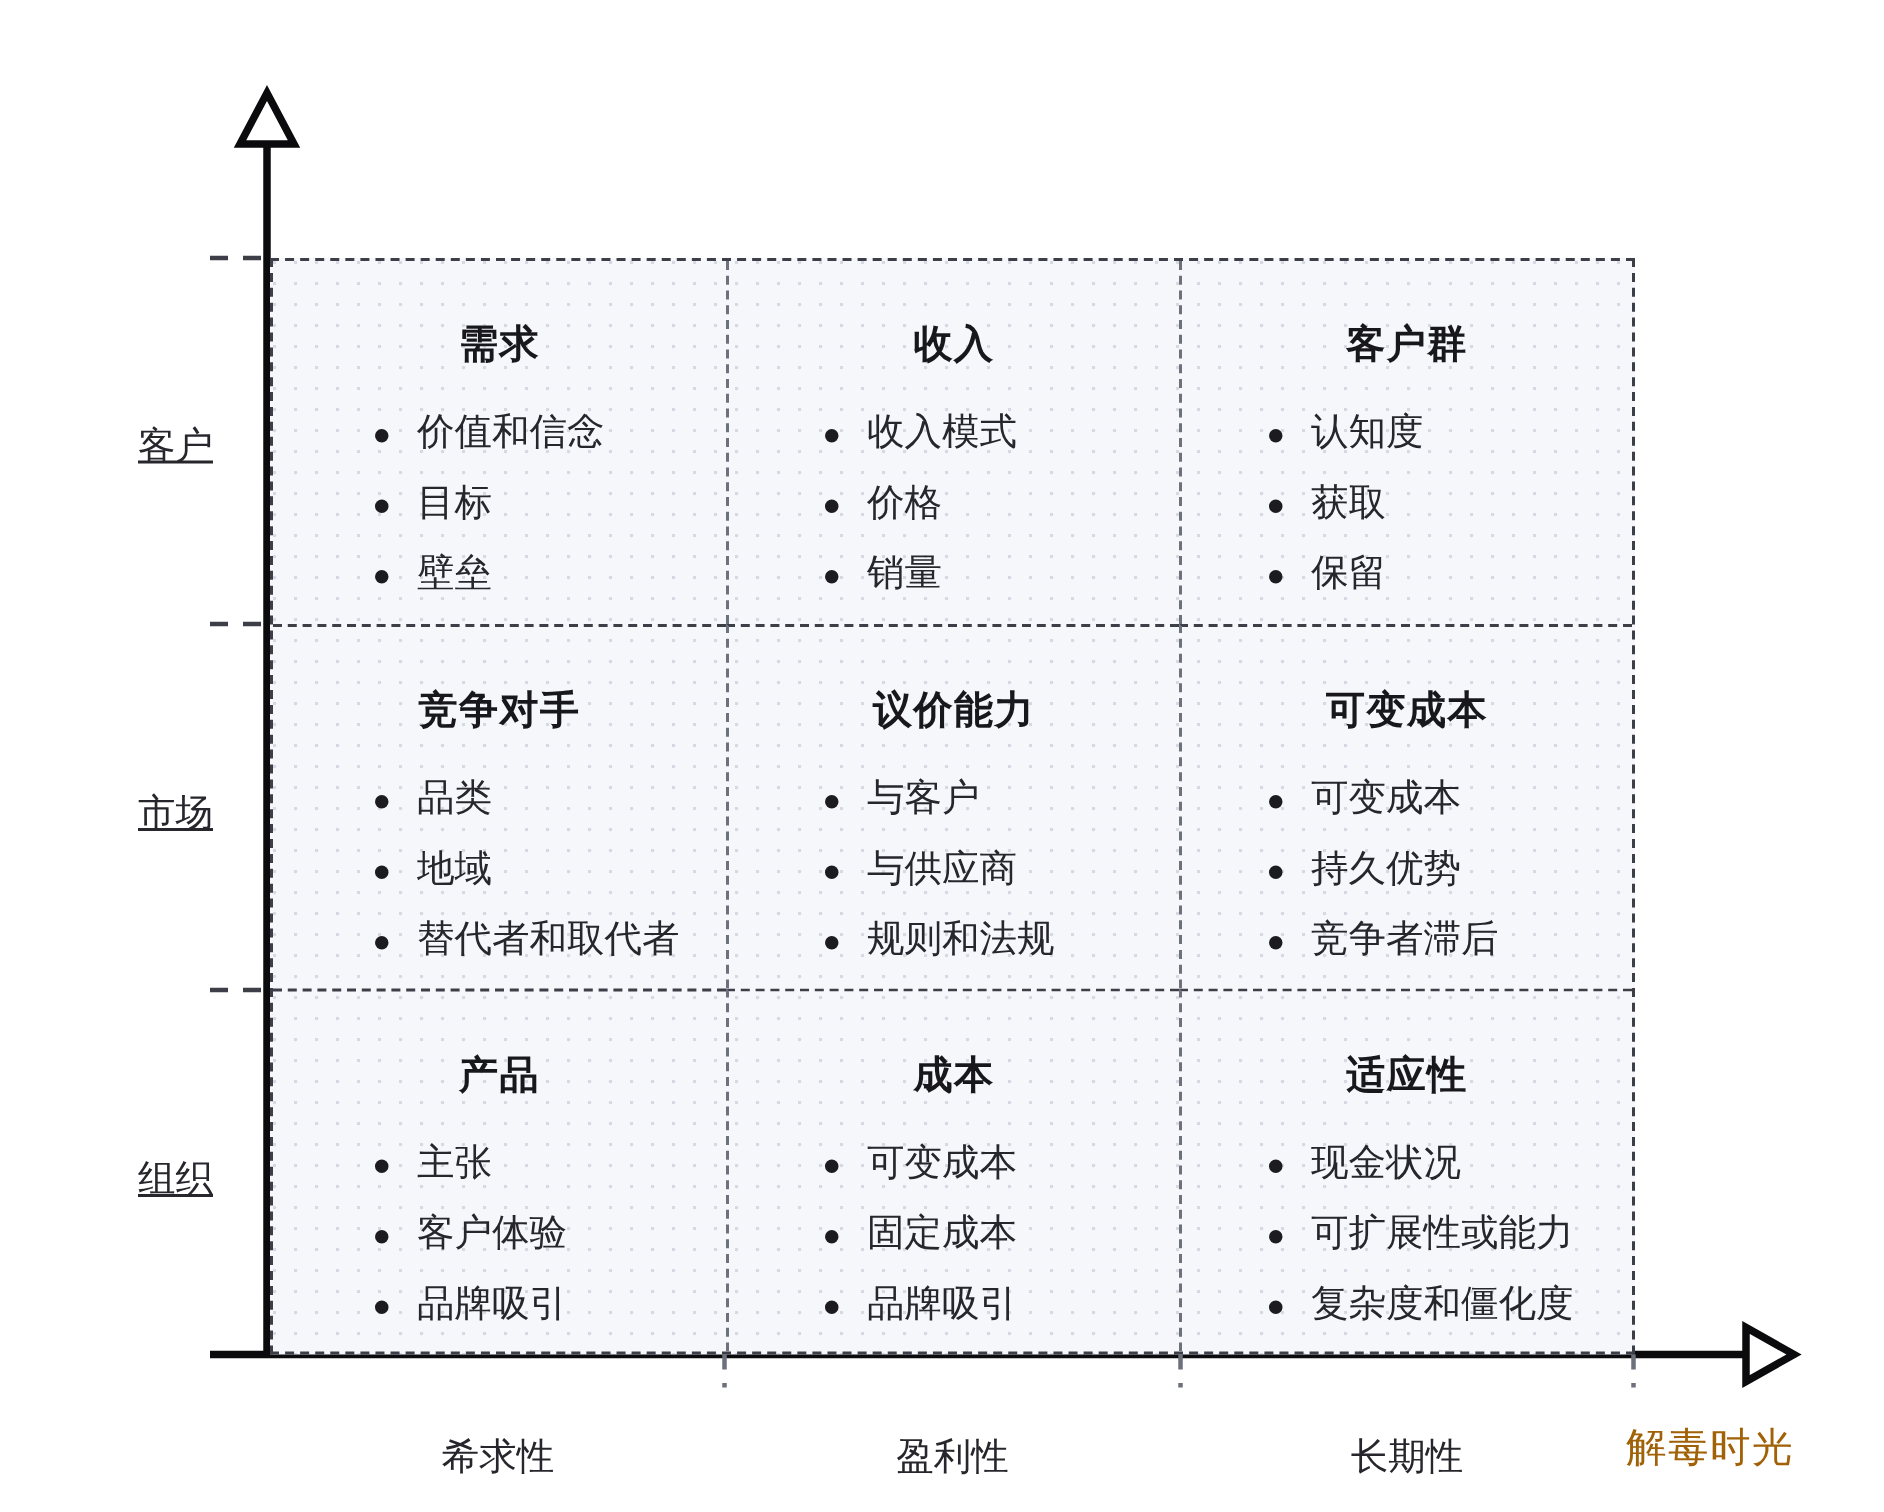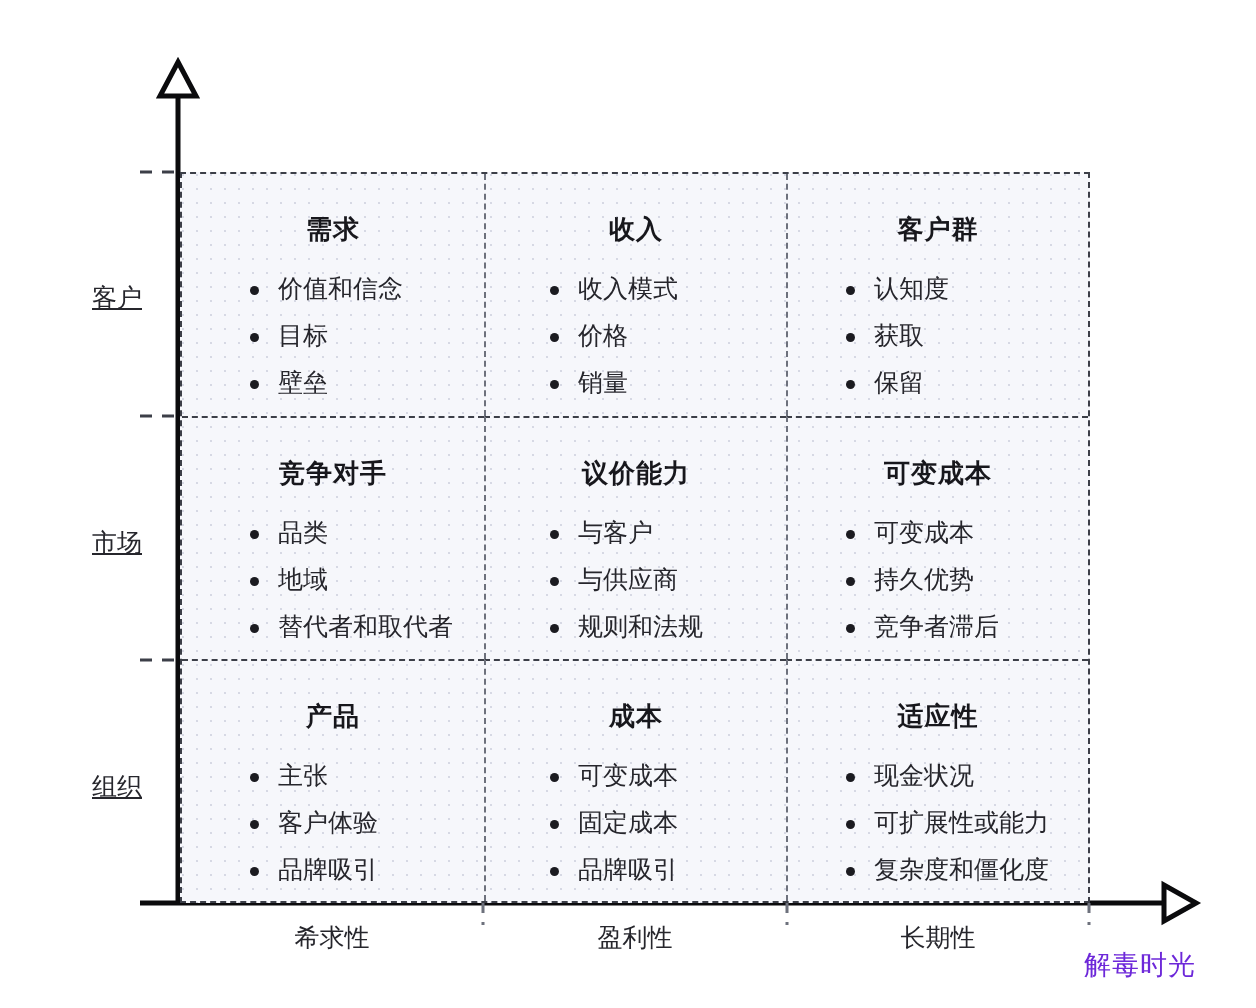--- a/index.html
+++ b/index.html
@@ -116,36 +116,36 @@
     width: 72px;
     text-align: left;
     font-size: 25px;
     color: #26262c;
     line-height: 1;
     text-decoration: underline;
   }
 
   .x-label-item {
     position: absolute;
-    top: 925px;
+    top: 959px;
     width: 200px;
     text-align: center;
     font-size: 25px;
     color: #26262c;
     line-height: 1;
   }
 
   
   #watermark {
     position: absolute;
     left: 1084px;
     top: 952px;
     font-size: 27px;
     letter-spacing: 1px;
-    color: #6d28d9;
+    color: #a16207;
     line-height: 1;
     white-space: nowrap;
   }
 </style>
 </head>
 <body>
 
 <div id="canvas">
 
   <svg class="axis-svg" viewBox="0 0 1256 1008" xmlns="http://www.w3.org/2000/svg">

